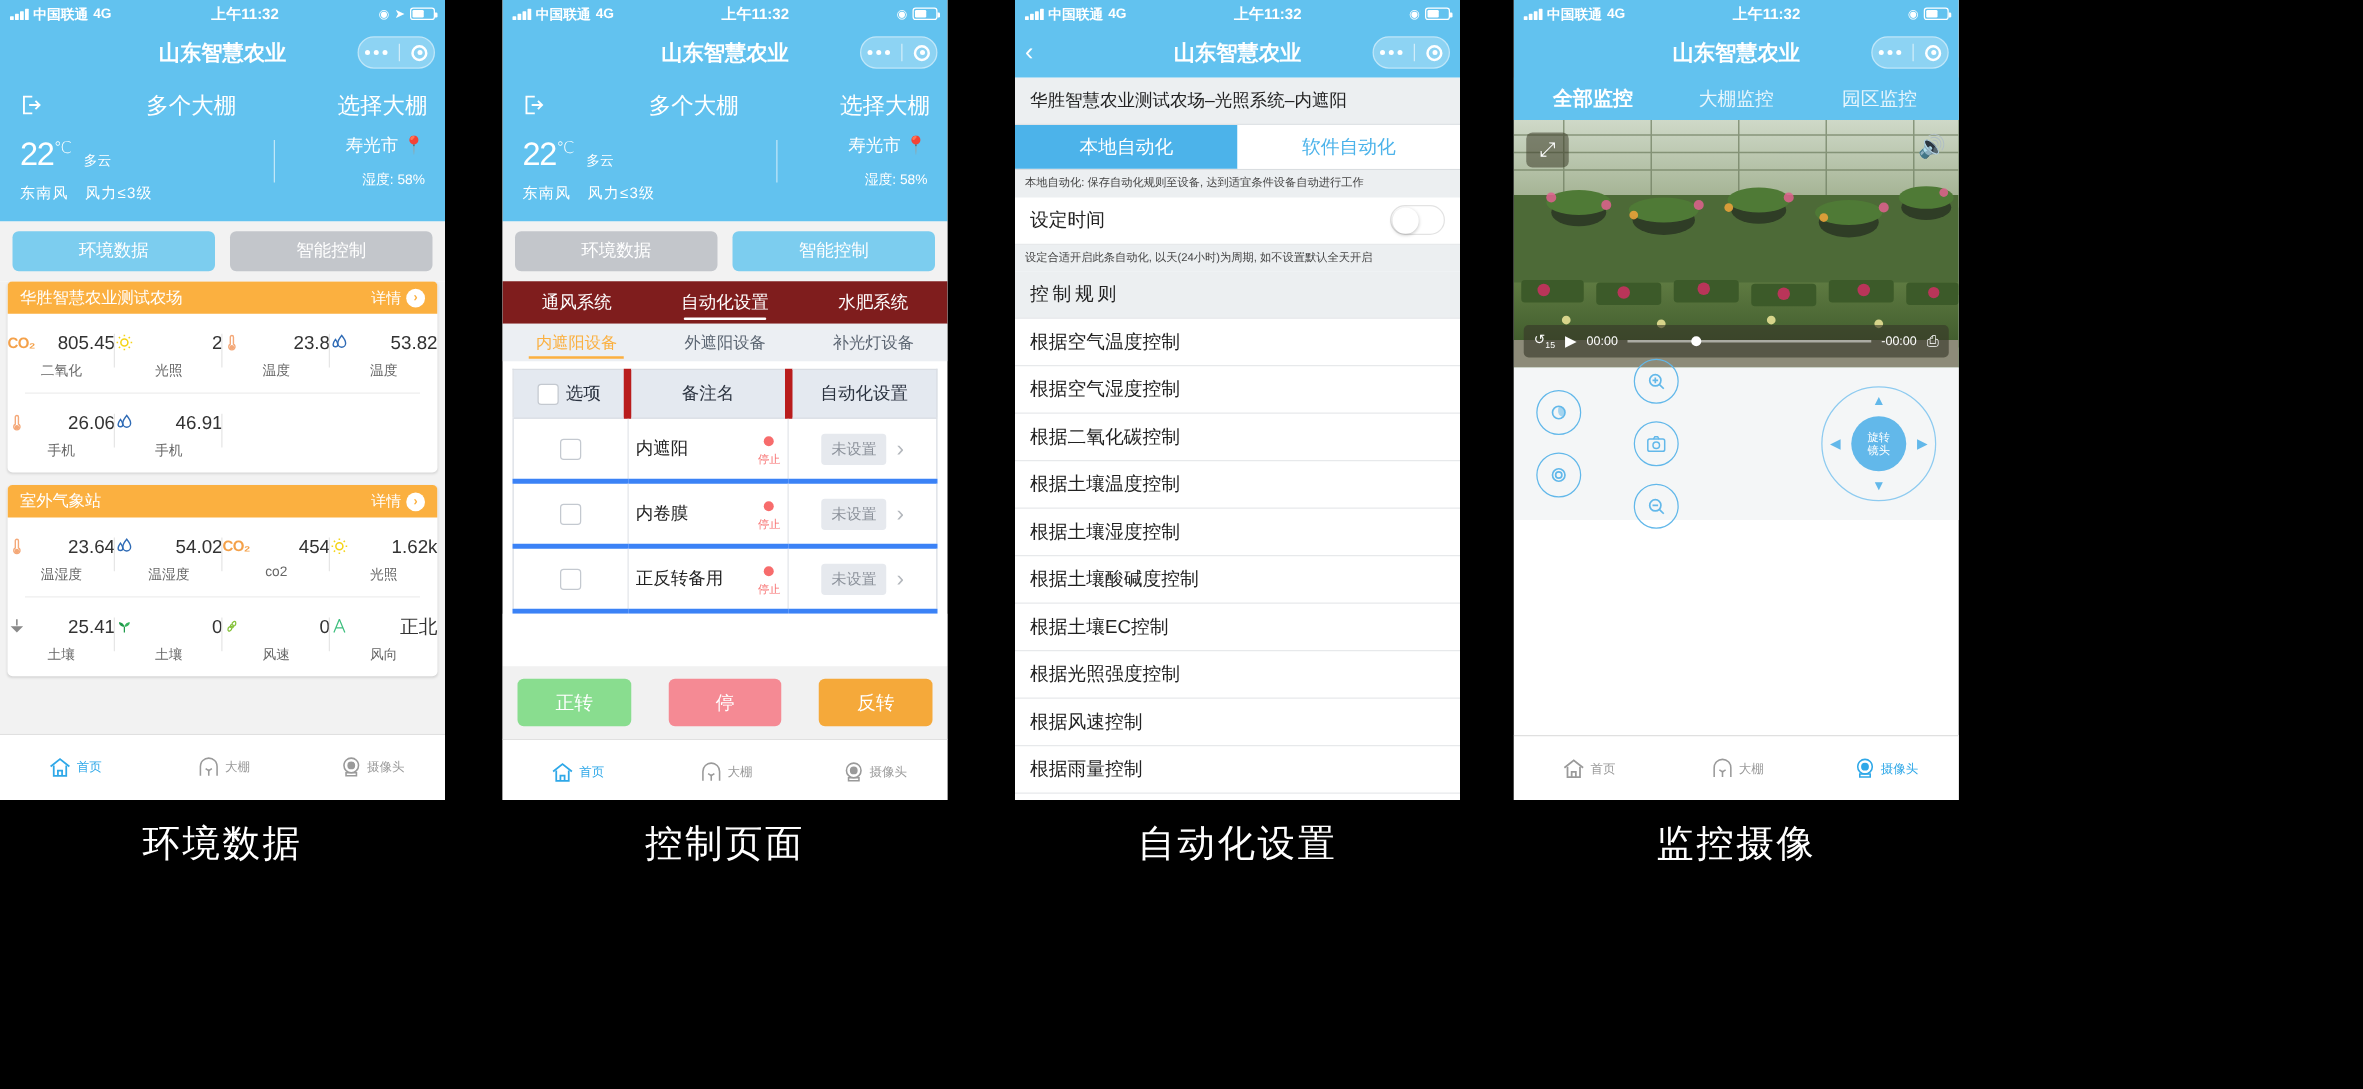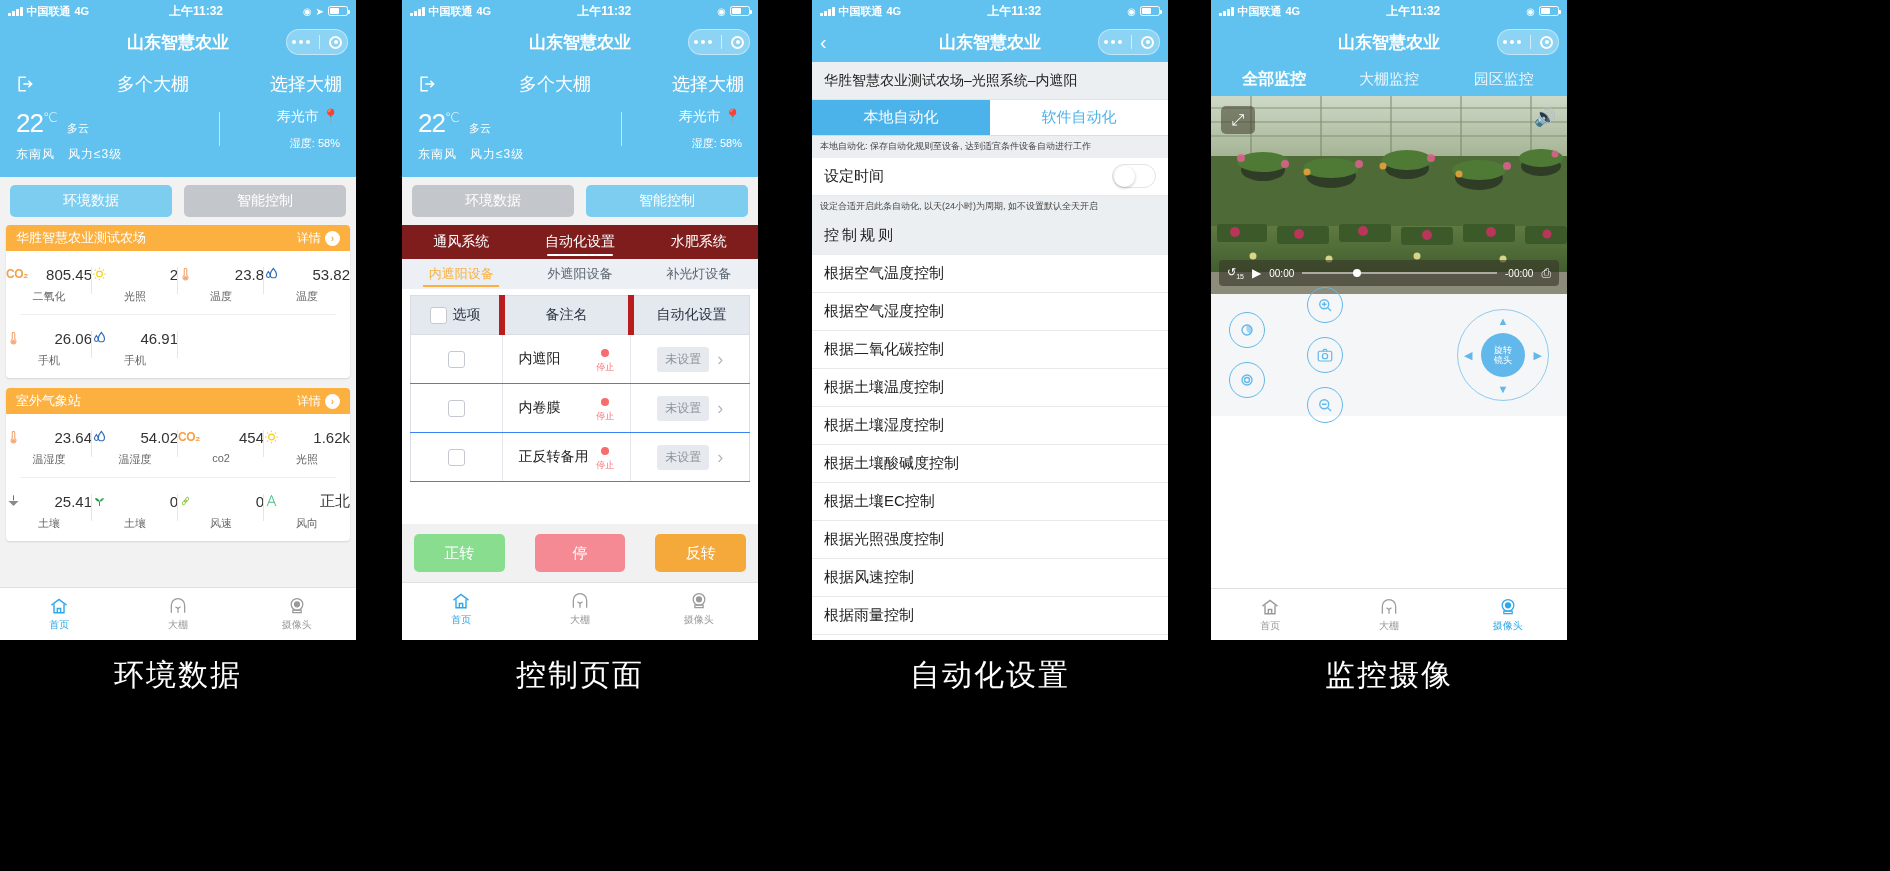--- a/index.html
+++ b/index.html
@@ -91,38 +91,38 @@
   .m-val { font-size:15px; color:#333; }
   .m-lab { font-size:11px; color:#666; margin-top:4px;}
   .rowsep { height:1px; background:#eee; margin:0 14px;}
   .co2ico { color:#f4a14a; font-size:12px; font-weight:700; letter-spacing:-.5px;}
 
   
   .ico { width:15px; height:18px; display:block; }
 
   
   .tabbar { height:52px; background:#fff; border-top:1px solid #e0e0e0; display:flex; }
-  .tab { flex:1; display:flex; flex-direction:column; align-items:center; justify-content:center; gap:2px;}
+  .tab { flex:1; display:flex; flex-direction:row; align-items:center; justify-content:center; gap:2px;}
   .tab span { font-size:10px; }
   .tab.on span, .tab.on svg { color:#2fa8e8; }
   .tab.off span, .tab.off svg { color:#9a9a9a; }
 
   
   .systabs { background:#7f1d1d; height:34px; display:flex; }
   .systab { flex:1; display:flex; align-items:center; justify-content:center; color:#fff; font-size:14px; position:relative;}
   .systab.on::after { content:""; position:absolute; bottom:3px; left:22%; right:22%; height:2px; background:#fff; border-radius:1px;}
   .subtabs { background:#eceff3; height:30px; display:flex; }
   .subtab { flex:1; display:flex; align-items:center; justify-content:center; font-size:13px; color:#5b6572; position:relative;}
   .subtab.on { color:#fbb040; }
   .subtab.on::after { content:""; position:absolute; bottom:2px; left:18%; right:18%; height:2px; background:#fbb040;}
   .tblwrap { padding:6px 8px 0; }
   .tbl { width:100%; border-collapse:collapse; border:1px solid #d9dde3; }
   .tbl th { background:#e4e9f0; color:#2b3340; font-size:14px; font-weight:normal; padding:10px 4px;
             border-right:6px solid #b91c1c; border-bottom:1px solid #d9dde3;}
-  .tbl td { font-size:14px; color:#222; padding:9px 16px; border-right:1px solid #e3e6ea; border-bottom:1px solid #3b82f6;}
+  .tbl td { font-size:14px; color:#222; padding:9px 6px; border-right:1px solid #e3e6ea; border-bottom:4px solid #3b82f6;}
   .tbl th:last-child, .tbl td:last-child { border-right:none; }
   .cb { width:17px;height:17px;border:1px solid #c4c9d0;border-radius:3px;background:#fff;display:inline-block;vertical-align:middle;}
   .th-opt { display:flex; align-items:center; justify-content:center; gap:6px; }
   .dot { width:8px;height:8px;border-radius:50%;background:#f76c6c;display:inline-block;}
   .stop-lab { font-size:9px; color:#f76c6c; display:block; margin-top:1px;}
   .setcell { display:flex; align-items:center; justify-content:center; gap:8px;}
   .setbtn { background:#e6e9ee; color:#8d939c; font-size:12px; padding:4px 8px; border-radius:3px;}
   .chev { color:#b4b8bd; font-size:18px; }
   .ctlbar { background:#f1f1f1; padding:10px 12px; display:flex; gap:30px; }
   .ctlbtn { flex:1; height:38px; border-radius:5px; display:flex; align-items:center; justify-content:center;

